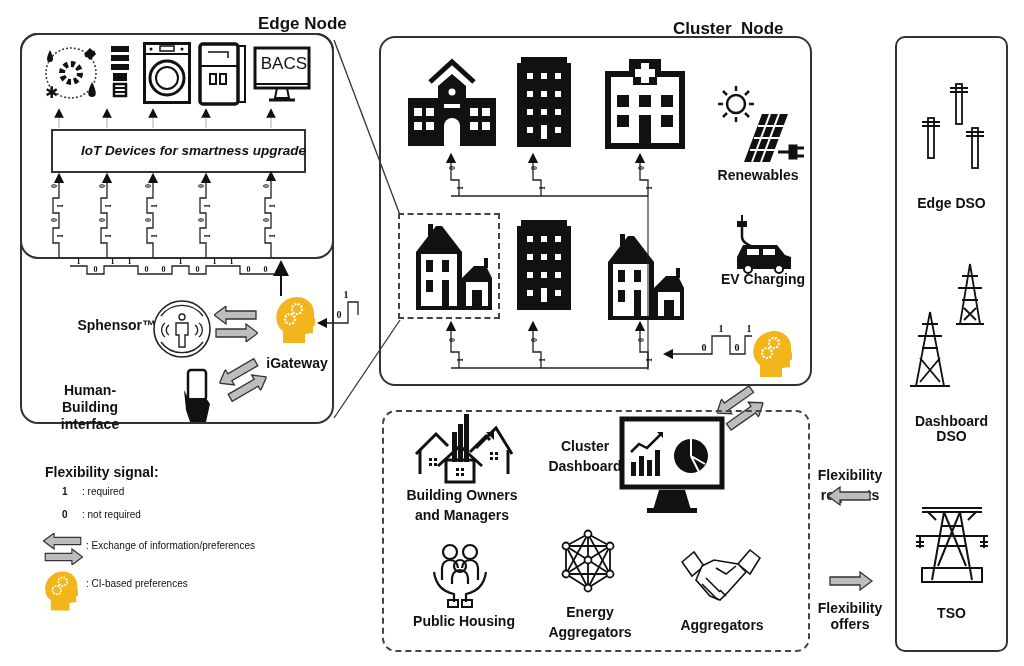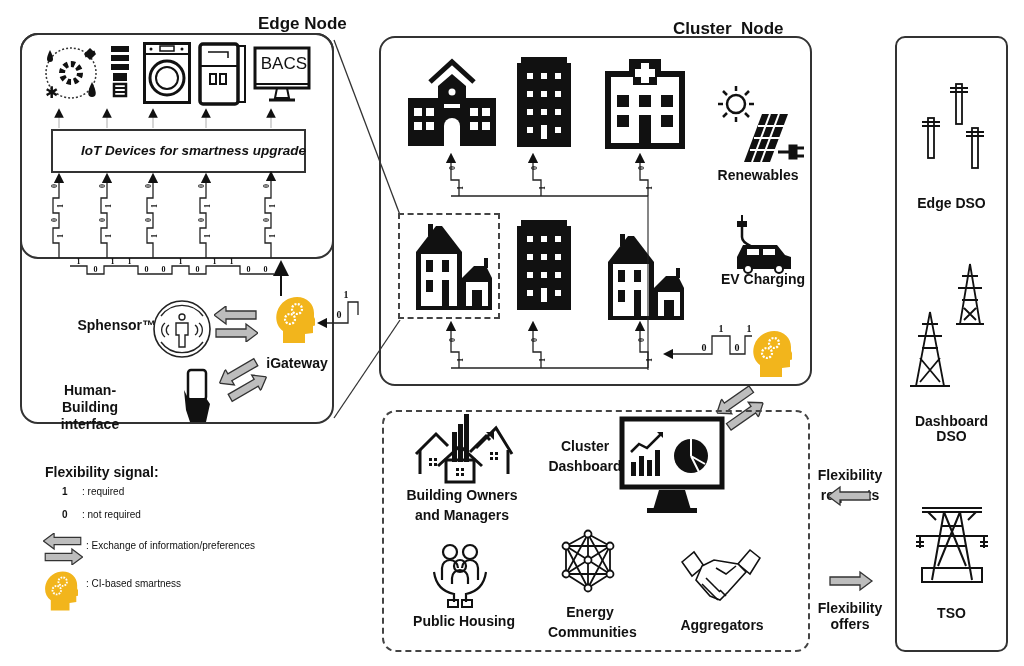--- a/index.html
+++ b/index.html
@@ -410,21 +410,21 @@
   <g fill="#fff" stroke="#111" stroke-width="1.8">
     <circle cx="28" cy="4" r="3.5"></circle>
       <circle cx="50" cy="16" r="3.5"></circle>
       <circle cx="50" cy="44" r="3.5"></circle>
       <circle cx="28" cy="58" r="3.5"></circle>
       <circle cx="6" cy="44" r="3.5"></circle>
       <circle cx="6" cy="16" r="3.5"></circle>
       <circle cx="28" cy="30" r="3.5"></circle>
   </g>
 </svg>
-<div class="abs lbl" style="left:548px;top:602px;width:84px;font-size:14px;line-height:20px;">Energy Communities</div>
+<div class="abs lbl" style="left:548px;top:602px;width:84px;font-size:14px;line-height:20px;">Energy Aggregators</div>
 
 <svg style="left:680px;top:548px" width="82" height="62">
   <g fill="#fff" stroke="#111" stroke-width="1.6">
     <path d="M2,14 L14,4 L24,18 L12,28 Z"></path>
     <path d="M80,10 L70,2 L58,16 L70,26 Z"></path>
     <path d="M22,18 L34,12 L46,14 L58,16 L66,24 L48,44 L40,52 L30,48 L16,32 Z"></path>
     <path d="M36,20 L46,26 L56,18"></path>
     <path d="M22,36 l6,6 M28,42 l6,6 M34,48 l4,4 M26,30 l8,8 M32,36 l8,8 M40,42 l6,6"></path>
   </g>
 </svg>
@@ -478,13 +478,13 @@
 <div class="legend-row" style="left:62px;top:509px;">
   <b style="display:inline-block;width:20px;">0</b><span>: not required</span>
 </div>
 <svg style="left:43px;top:533px" width="40" height="32">
     <use href="#exch"></use>
   </svg>
 <div class="legend-row" style="left:86px;top:540px;">: Exchange of information/preferences</div>
 <svg style="left:44px;top:570px" width="34" height="42">
     <use href="#head"></use>
   </svg>
-<div class="legend-row" style="left:86px;top:578px;">: CI-based smartness</div>
+<div class="legend-row" style="left:86px;top:578px;">: CI-based preferences</div>
 
 </body></html>

